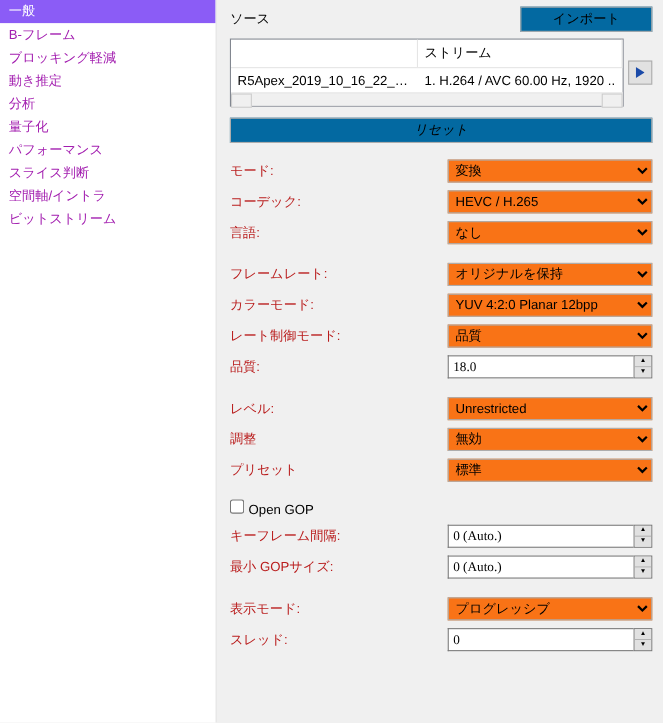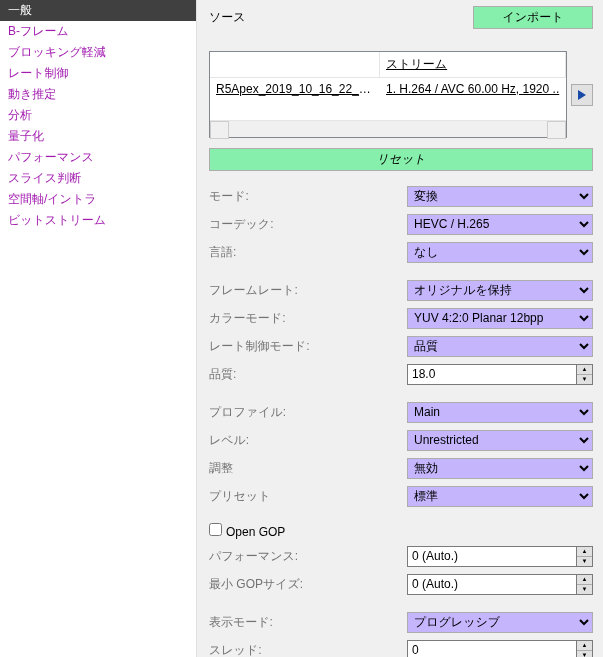--- a/index.html
+++ b/index.html
@@ -1,62 +1,61 @@
 <!DOCTYPE html>
 <html><head>
 <meta charset="utf-8">
 <style>
 * { box-sizing: border-box; margin: 0; padding: 0; }
 body { font-family: "Meiryo UI", "MS UI Gothic", sans-serif; font-size: 12px; background: #f0f0f0; width: 603px; height: 657px; overflow: hidden; display: flex; }
 .sidebar { width: 197px; background: #fff; border-right: 1px solid #e0e0e0; overflow-y: auto; }
 .sidebar-item { padding: 2px 8px; cursor: default; color: #a21caf; }
-.sidebar-item.active { background: #404040; color: #fff; }
+.sidebar-item.active { background: #8b5cf6; color: #fff; }
 .main { flex: 1; padding: 6px 10px 10px 12px; overflow-y: auto; }
-.src-row { display: flex; align-items: center; gap: 8px; margin-bottom: 22px; }
+.src-row { display: flex; align-items: center; gap: 8px; margin-bottom: 6px; }
 .src-label { flex: 1; }
-.btn { background: #86efac; border: 1px solid #adadad; padding: 2px 0; min-width: 120px; text-align: center; cursor: default; font-size: 12px; }
+.btn { background: #0369a1; border: 1px solid #adadad; padding: 2px 0; min-width: 120px; text-align: center; cursor: default; font-size: 12px; }
 .src-box-wrap { display: flex; gap: 4px; }
-.src-box { flex: 1; background: #fff; border: 1px solid #828790; height: 87px; display: flex; flex-direction: column; text-decoration: underline; }
+.src-box { flex: 1; background: #fff; border: 1px solid #828790; height: 62px; display: flex; flex-direction: column; }
 .src-headers { display: flex; border-bottom: 1px solid #e5e5e5; }
 .src-h { padding: 4px 6px; border-right: 1px solid #e5e5e5; }
 .src-h1 { width: 170px; }
 .src-h2 { flex: 1; }
 .src-rows { flex: 1; }
 .src-rrow { display: flex; }
 .src-c { padding: 4px 6px; overflow: hidden; white-space: nowrap; text-overflow: ellipsis; }
 .src-c1 { width: 170px; }
 .src-c2 { flex: 1; }
 .src-scroll { height: 17px; border-top: 1px solid #e5e5e5; background: #f0f0f0; position: relative; }
 .src-scroll::before, .src-scroll::after { content: ""; position: absolute; top: 0; width: 17px; height: 100%; background: #f0f0f0; border: 1px solid #cdcdcd; }
 .src-scroll::before { left: 0; }
 .src-scroll::after { right: 0; }
 .play-btn { width: 22px; height: 22px; background: #e1e1e1; border: 1px solid #adadad; display: flex; align-items: center; justify-content: center; align-self: center; }
 .play-btn svg { width: 8px; height: 10px; }
 .reset-row { margin: 10px 0 14px 0; font-style: italic; }
 .form-row { display: flex; align-items: center; margin-bottom: 6px; min-height: 22px; }
-.form-label { width: 198px; color: #737373; }
+.form-label { width: 198px; color: #b91c1c; }
 .form-control { flex: 1; }
-select.ctrl { width: 100%; height: 21px; background: #c4b5fd; border: 1px solid #adadad; font-size: 12px; padding: 0 2px; font-family: inherit; }
+select.ctrl { width: 100%; height: 21px; background: #f97316; border: 1px solid #adadad; font-size: 12px; padding: 0 2px; font-family: inherit; }
 .spinner { display: flex; width: 100%; height: 21px; }
-.spinner input { flex: 1; border: 1px solid #7a7a7a; border-right: none; padding: 0 4px; font-size: 12px; font-family: Liberation Sans, sans-serif; }
+.spinner input { flex: 1; border: 1px solid #7a7a7a; border-right: none; padding: 0 4px; font-size: 12px; font-family: Liberation Serif, serif; }
 .spinner .spbtns { width: 17px; display: flex; flex-direction: column; border: 1px solid #7a7a7a; }
 .spinner .spb { flex: 1; background: #e1e1e1; display: flex; align-items: center; justify-content: center; font-size: 6px; line-height: 1; border: none; }
 .spinner .spb:first-child { border-bottom: 1px solid #adadad; }
 .gap { height: 10px; }
 .checkbox-row { display: flex; align-items: flex-start; margin-bottom: 6px; padding-left: 0; }
 .checkbox-row input { margin-right: 4px; }
 </style>
 </head>
 <body>
 
 <div class="sidebar">
   <div class="sidebar-item active">一般</div>
   <div class="sidebar-item">B-フレーム</div>
   <div class="sidebar-item">ブロッキング軽減</div>
-  <div class="sidebar-item">レート制御</div>
   <div class="sidebar-item">動き推定</div>
   <div class="sidebar-item">分析</div>
   <div class="sidebar-item">量子化</div>
   <div class="sidebar-item">パフォーマンス</div>
   <div class="sidebar-item">スライス判断</div>
   <div class="sidebar-item">空間軸/イントラ</div>
   <div class="sidebar-item">ビットストリーム</div>
 </div>
 
 <div class="main">
@@ -126,43 +125,39 @@
             <button class="spb">▲</button>
             <button class="spb">▼</button>
           </div>
         </div>
       </div>
     </div>
 
   <div class="gap"></div>
 
   <div class="form-row">
-      <div class="form-label">プロファイル:</div>
-      <div class="form-control"><select class="ctrl"><option>Main</option></select></div>
-    </div>
-  <div class="form-row">
       <div class="form-label">レベル:</div>
       <div class="form-control"><select class="ctrl"><option>Unrestricted</option></select></div>
     </div>
   <div class="form-row">
       <div class="form-label">調整</div>
       <div class="form-control"><select class="ctrl"><option>無効</option></select></div>
     </div>
   <div class="form-row">
       <div class="form-label">プリセット</div>
       <div class="form-control"><select class="ctrl"><option>標準</option></select></div>
     </div>
 
   <div class="gap"></div>
 
   <div class="checkbox-row">
       <label><input type="checkbox" style=""><span>Open GOP</span></label>
     </div>
   <div class="form-row">
-      <div class="form-label">パフォーマンス:</div>
+      <div class="form-label">キーフレーム間隔:</div>
       <div class="form-control">
         <div class="spinner">
           <input value="0 (Auto.)" style="">
           <div class="spbtns">
             <button class="spb">▲</button>
             <button class="spb">▼</button>
           </div>
         </div>
       </div>
     </div>

